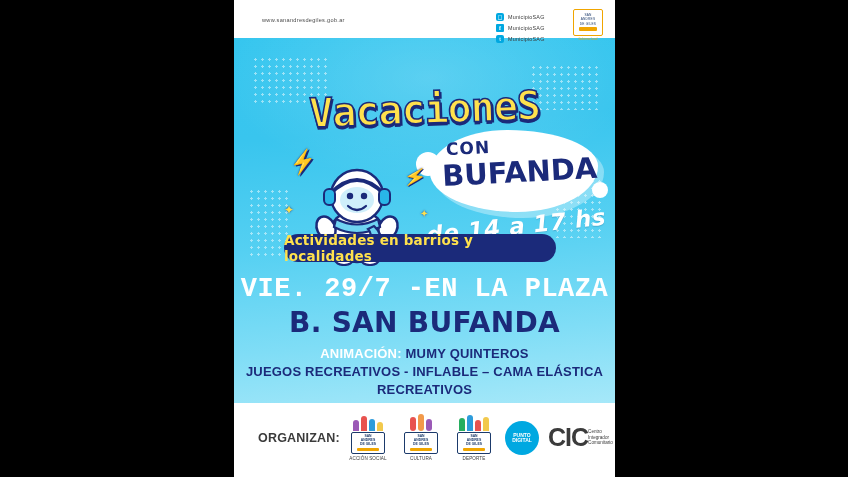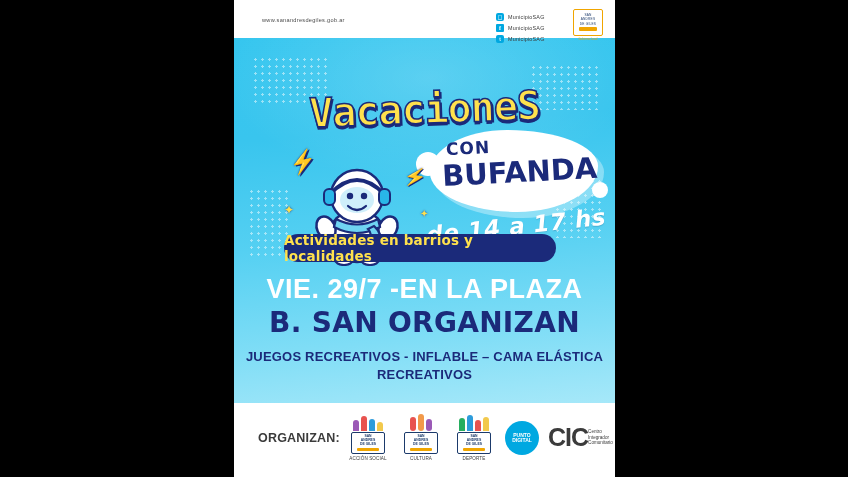--- a/index.html
+++ b/index.html
@@ -210,21 +210,21 @@
     font-family: "DejaVu Sans", sans-serif;
   }
 
   .line-vie {
     position: absolute; left: 0; top: 246px; width: 381px;
     text-align: center;
     color: #ffffff;
     font-weight: bold;
     font-size: 27px;
     letter-spacing: .5px;
-    font-family: Liberation Sans, sans-serif;
+    font-family: Liberation Mono, monospace;
     z-index: 6;
   }
   .line-plaza {
     position: absolute; left: 0; top: 278px; width: 381px;
     text-align: center;
     color: #1b2a7a;
     font-weight: bold;
     font-size: 28px;
     letter-spacing: .3px;
     font-family: "DejaVu Sans", sans-serif;
@@ -384,23 +384,27 @@
         <ellipse cx="68" cy="104" rx="9" ry="5" fill="#ffffff" stroke="#1b2a7a" stroke-width="2.2"></ellipse>
       </svg>
 
       <div class="hours">de 14 a 17 hs</div>
 
       <div class="pill">
         <span>Actividades en barrios y localidades</span>
       </div>
 
       <div class="line-vie">VIE. 29/7 -EN LA PLAZA</div>
-      <div class="line-plaza">B. SAN ORGANIZAN</div>
+      <div class="line-plaza">B. SAN BUFANDA</div>
 
       <div class="anim-block">
+        <div class="anim-row1">
+          <span class="lbl">ANIMACIÓN:</span>
+          <span>MUMY QUINTEROS</span>
+        </div>
         <div class="anim-row2">JUEGOS RECREATIVOS - INFLABLE – CAMA ELÁSTICA</div>
         <div class="anim-row3">RECREATIVOS</div>
       </div>
     </div>
 
     <div class="footer">
       <div class="organizan">ORGANIZAN:</div>
 
       <div class="logo-strip">
 

